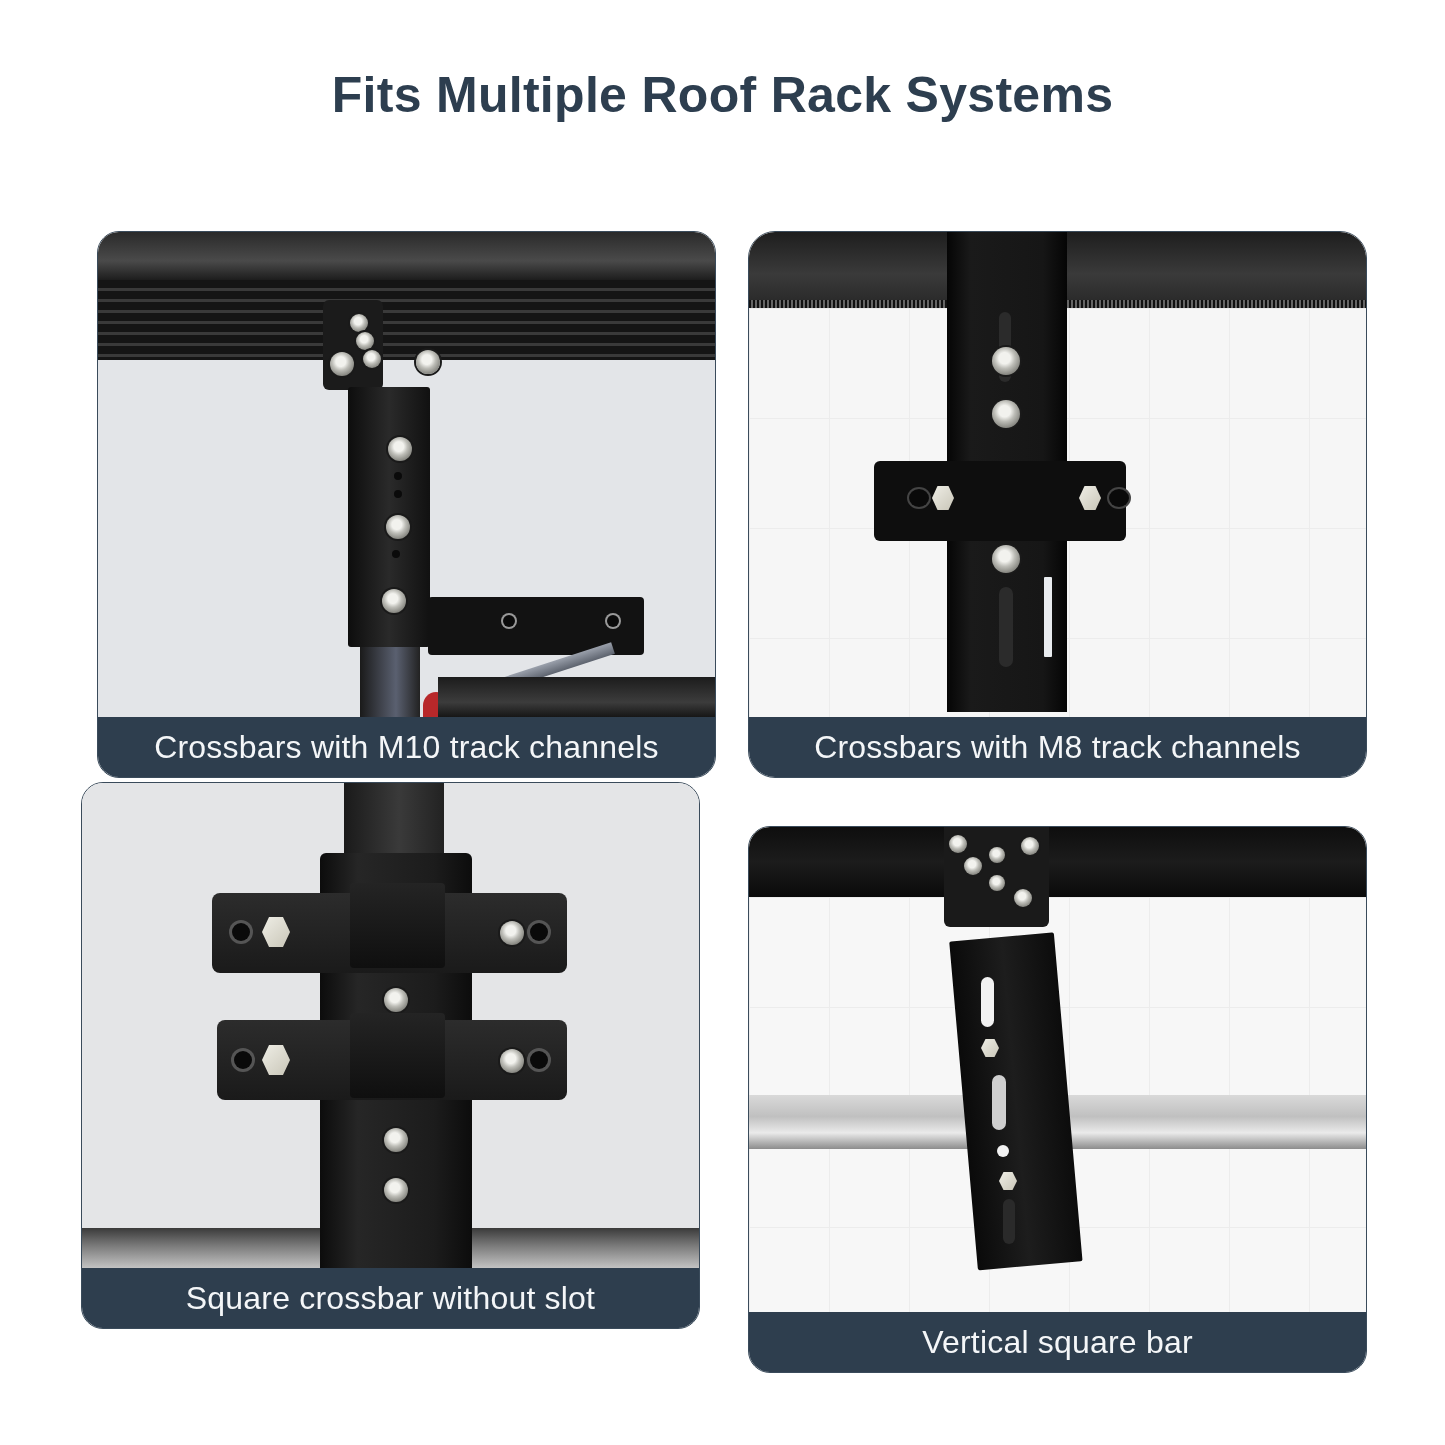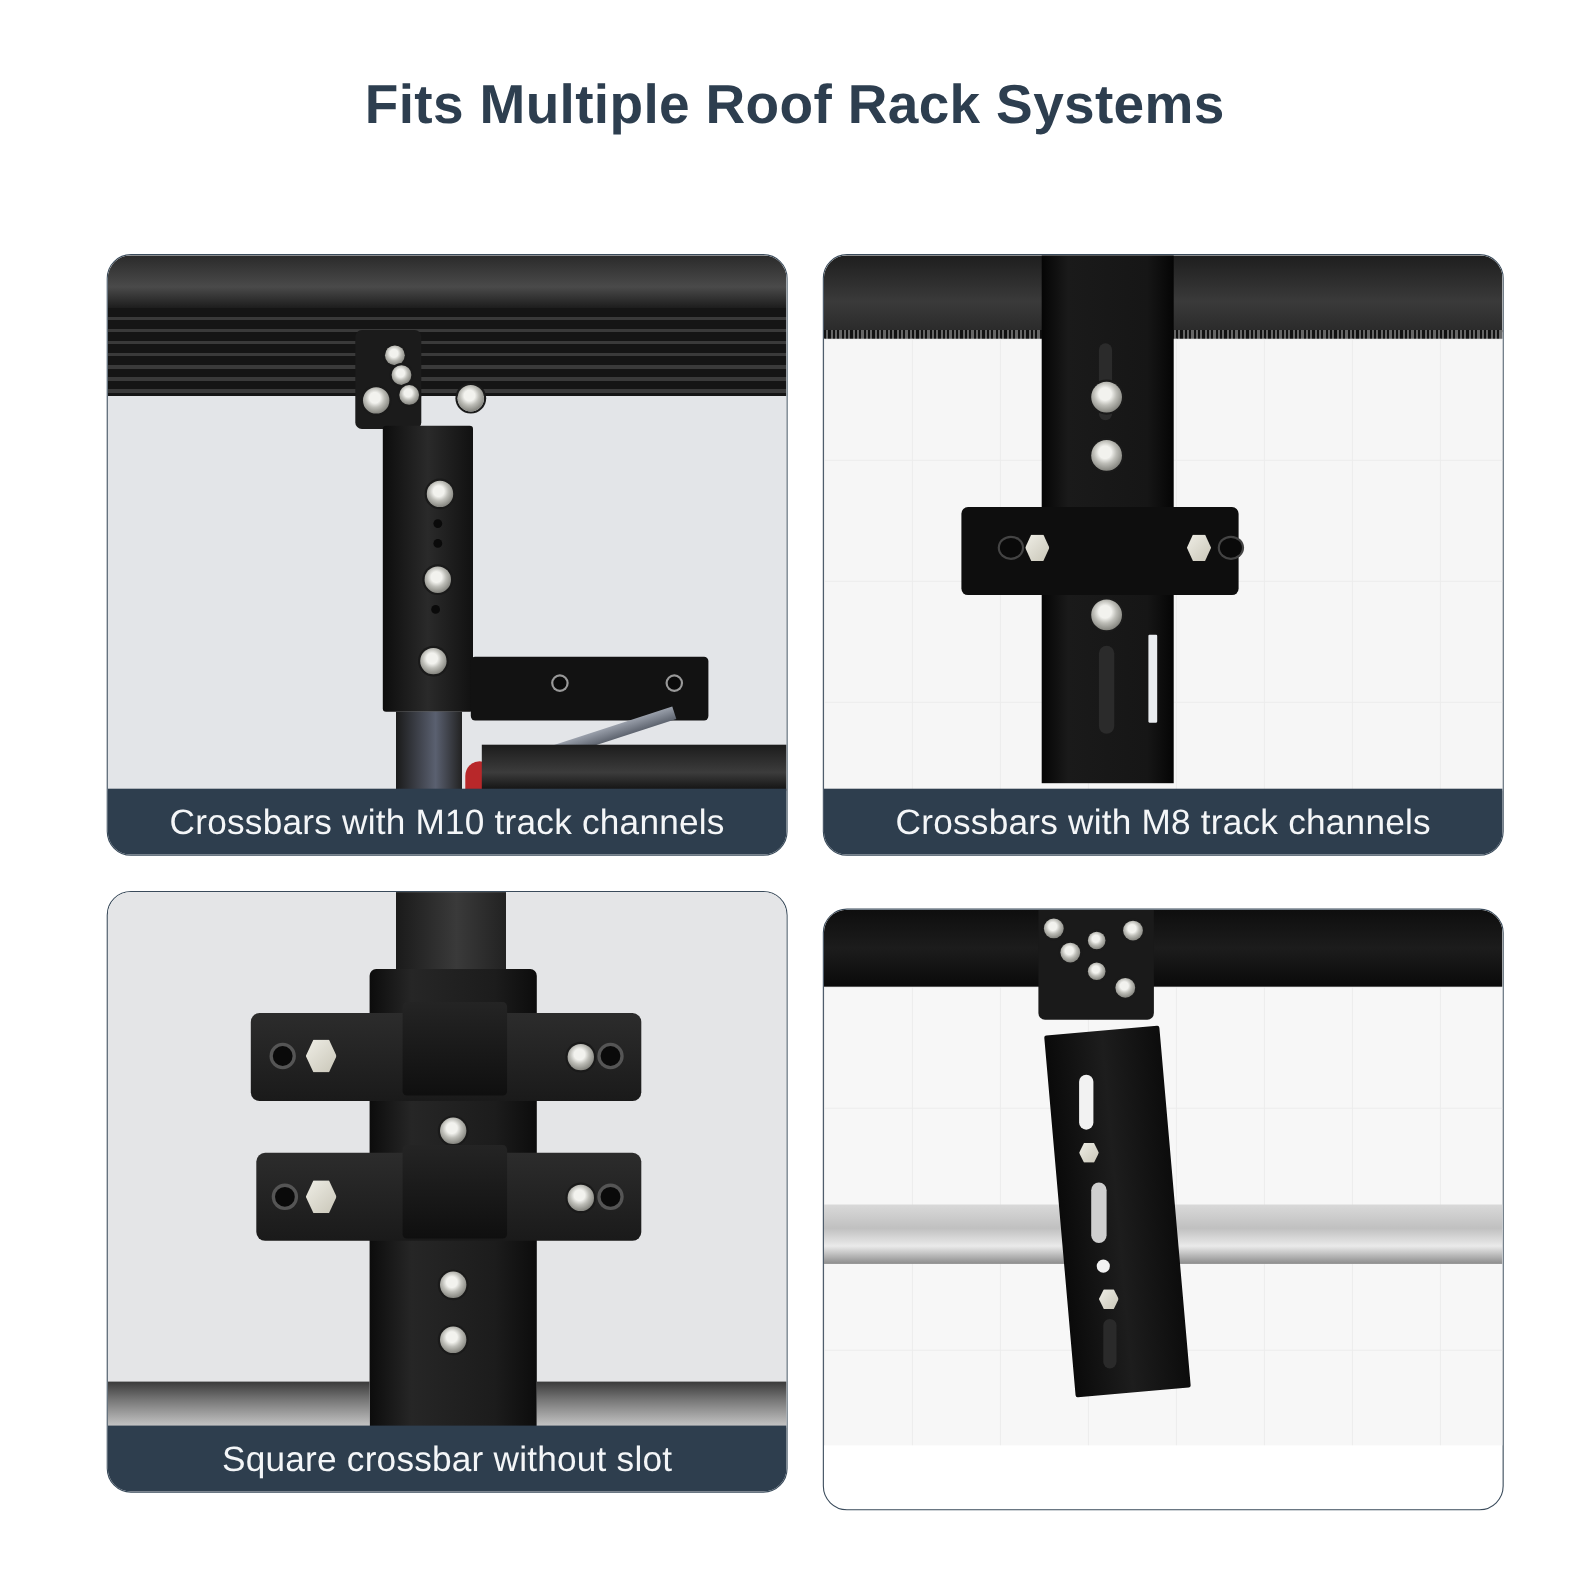--- a/index.html
+++ b/index.html
@@ -9,22 +9,22 @@
   .title {
     position: absolute; left: 0; top: 66px; width: 1445px;
     text-align: center; font-size: 50px; color: #2d3e4f; letter-spacing: 0.3px;
   }
 
   .panel {
     position: absolute; width: 619px; height: 547px;
     border-radius: 22px; overflow: hidden; border: 1.5px solid #3a4b5b;
   }
   .p1 { left: 97px;  top: 231px; }
-  .p2 { left: 748px; top: 231px; }
-  .p3 { left: 81px;  top: 810px; margin-left: 16px; }
+  .p2 { left: 748px; top: 231px; border-radius: 27px; }
+  .p3 { left: 81px;  top: 782px; }
   .p4 { left: 748px; top: 826px; }
 
   .photo { position: absolute; left: 0; top: 0; width: 100%; height: 487px; overflow: hidden; }
   .caption {
     position: absolute; left: 0; bottom: 0; width: 100%; height: 60px;
     background: #2e3e4e; color: #f4f6f8; font-size: 32px;
     display: flex; align-items: center; justify-content: center; letter-spacing: 0.2px;
   }
 
   
@@ -154,13 +154,14 @@
     <div class="abs" style="left:0;top:268px;width:100%;height:54px;background:linear-gradient(#d9d9d9,#c0c0c0 40%,#eaeaea 70%,#8c8c8c);"></div>
 
     <div class="abs" style="left:200px;top:110px;width:105px;height:330px;background:linear-gradient(90deg,#0a0a0a,#1d1d1d 50%,#0c0c0c);transform:rotate(-5deg);transform-origin:top center;border-radius:2px;"></div>
     <div class="slot" style="left:232px;top:150px;width:13px;height:50px;background:#f2f2f2;"></div>
     <div class="hex" style="left:232px;top:212px;width:18px;height:18px;"></div>
     <div class="slot" style="left:243px;top:248px;width:14px;height:55px;background:#cfcfcf;"></div>
     <div class="hole" style="left:248px;top:318px;width:12px;height:12px;background:#f2f2f2;"></div>
     <div class="hex" style="left:250px;top:345px;width:18px;height:18px;"></div>
     <div class="dslot" style="left:254px;top:372px;width:12px;height:45px;background:#2a2a2a;"></div>
   </div>
+  <div class="caption">Vertical square bar</div>
 </div>
 
 </body></html>

